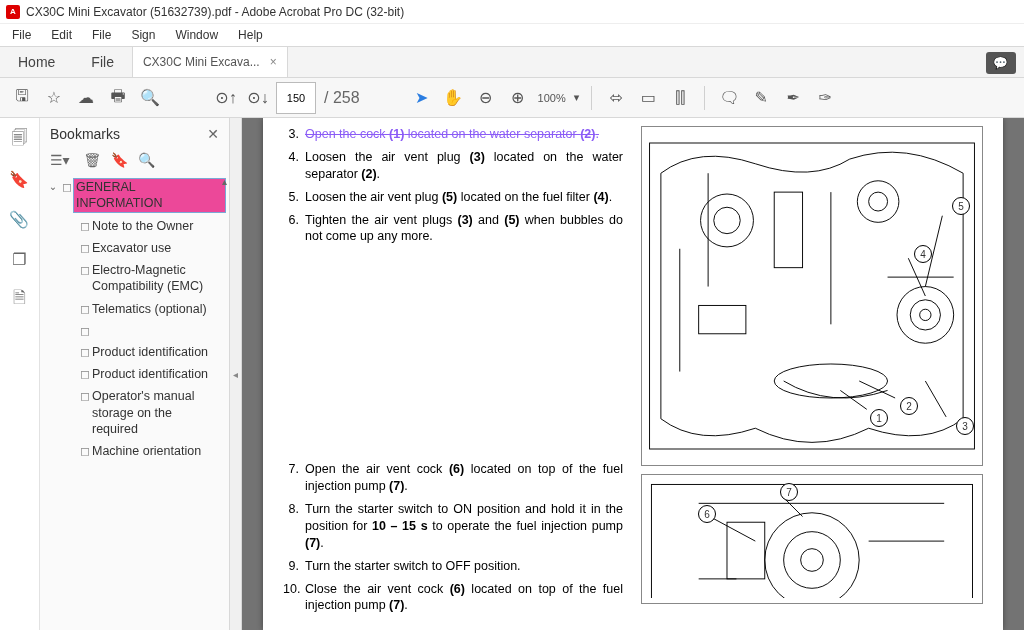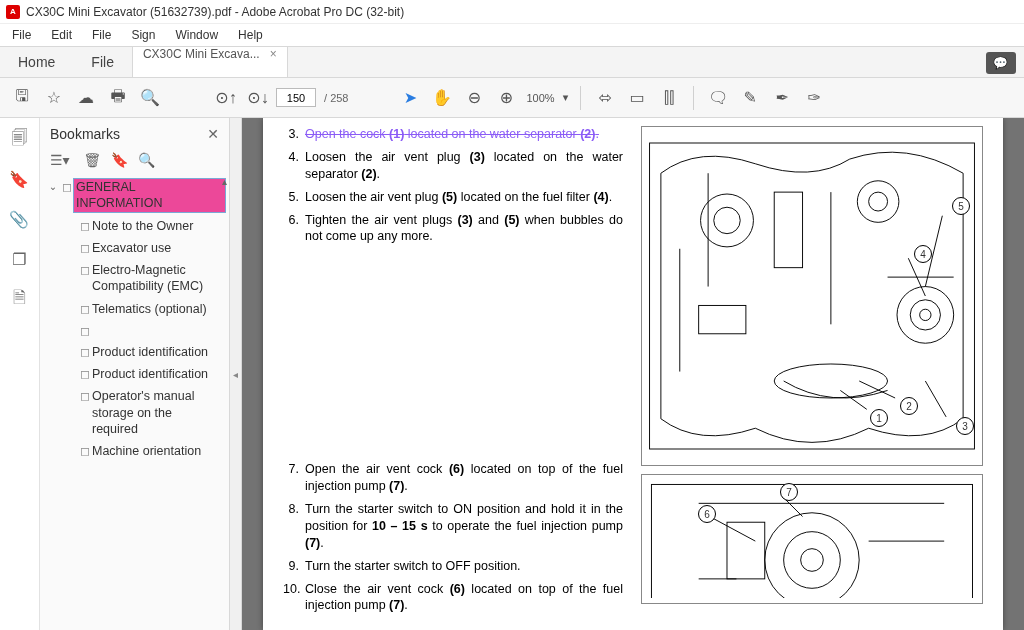--- a/index.html
+++ b/index.html
@@ -10,32 +10,32 @@
 .titlebar .pdf-ico { width: 14px; height: 14px; background: #d00; border-radius: 2px; margin-right: 6px; display:inline-flex; align-items:center; justify-content:center; color:#fff; font-size:8px; font-weight:bold;}
 .titlebar span.title { font-size: 12px; color: #333; }
 
 
 .menubar { height: 22px; display: flex; align-items: center; padding: 0 4px; gap: 4px; }
 .menubar .mi { padding: 2px 8px; font-size: 12px; color: #333; cursor: pointer; }
 
 
 .tabrow { height: 32px; background: #f4f4f4; border-top: 1px solid #d8d8d8; border-bottom: 1px solid #d8d8d8; display: flex; align-items: stretch; }
 .tabrow .tbtn { padding: 0 18px; display: flex; align-items: center; font-size: 14px; color: #444; cursor: pointer; }
-.tabrow .doc-tab { background: #fff; border-right: 1px solid #d8d8d8; border-left: 1px solid #d8d8d8; display: flex; align-items: flex-start; padding: 0 10px; font-size: 12px; color: #555; }
+.tabrow .doc-tab { background: #fff; border-right: 1px solid #d8d8d8; border-left: 1px solid #d8d8d8; display: flex; align-items: center; padding: 0 10px; font-size: 12px; color: #555; }
 .tabrow .doc-tab .x { margin-left: 10px; color: #888; cursor: pointer; }
 .tabrow .spacer { flex: 1; }
 .tabrow .chat { width: 30px; height: 22px; margin: 5px 8px 0 0; background: #555; border-radius: 3px; color:#fff; display:flex; align-items:center; justify-content:center; font-size:12px;}
 
 
 .toolbar { height: 40px; background: #f7f7f7; border-bottom: 1px solid #d8d8d8; display: flex; align-items: center; padding: 0 8px; gap: 4px; }
 .toolbar .ico { width: 28px; height: 28px; display: flex; align-items: center; justify-content: center; color: #555; font-size: 16px; cursor: pointer; border-radius: 2px; }
 .toolbar .sep { width: 1px; height: 24px; background: #d0d0d0; margin: 0 6px; }
 .toolbar .gap { flex: 0 0 40px; }
-.toolbar .pagebox { width: 40px; height: 19px; border: 1px solid #bbb; text-align: center; font-size: 11px; background:#fff; }
-.toolbar .pgtotal { font-size: 11px; color: #666; margin-left: 4px; }
+.toolbar .pagebox { width: 40px; height: 32px; border: 1px solid #bbb; text-align: center; font-size: 11px; background:#fff; }
+.toolbar .pgtotal { font-size: 16px; color: #666; margin-left: 4px; }
 .toolbar .zoom { font-size: 11px; color: #555; margin: 0 2px; }
 .toolbar .flex { flex: 1; }
 
 
 .main { display: flex; height: calc(630px - 24px - 22px - 32px - 40px); }
 .sidebar-rail { width: 40px; background: #fff; border-right: 1px solid #e2e2e2; display: flex; flex-direction: column; align-items: center; padding-top: 10px; gap: 18px; }
 .sidebar-rail .rico { width: 22px; height: 22px; display: flex; align-items: center; justify-content: center; color: #666; font-size: 16px; cursor: pointer; }
 .sidebar-rail .rico.active { color: #1473e6; }
 
 .bookmarks { width: 190px; border-right: 1px solid #d8d8d8; background: #fafafa; display: flex; flex-direction: column; overflow: hidden;}

